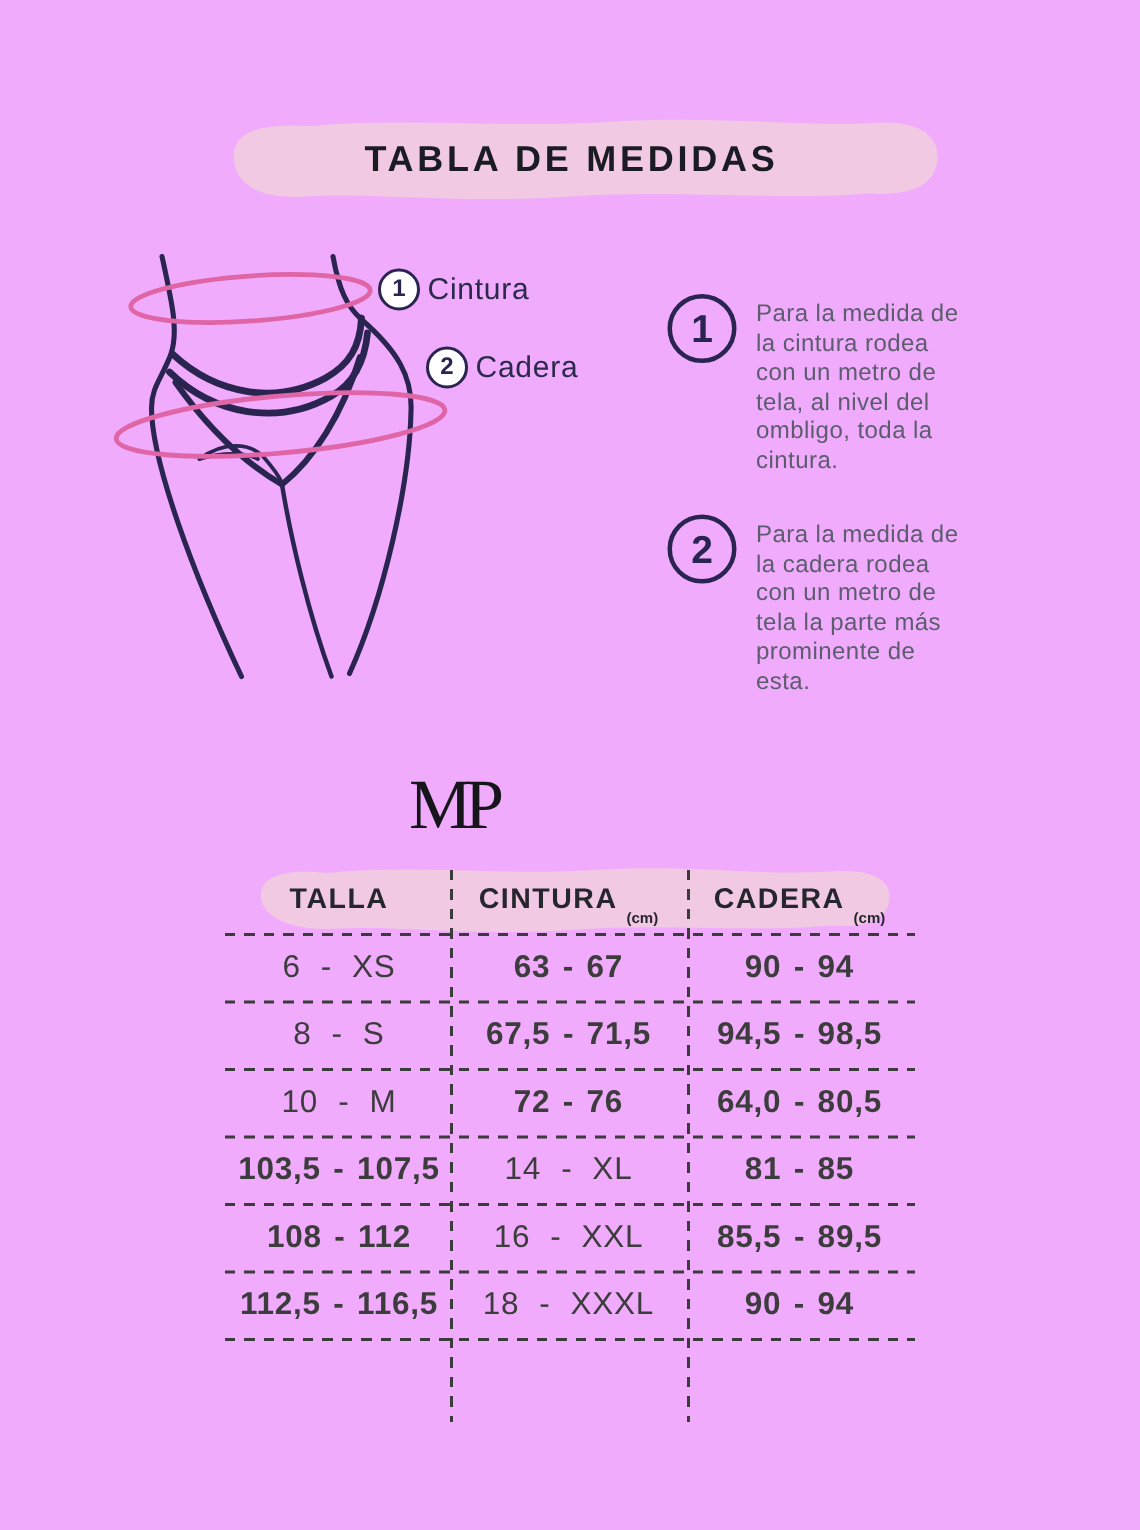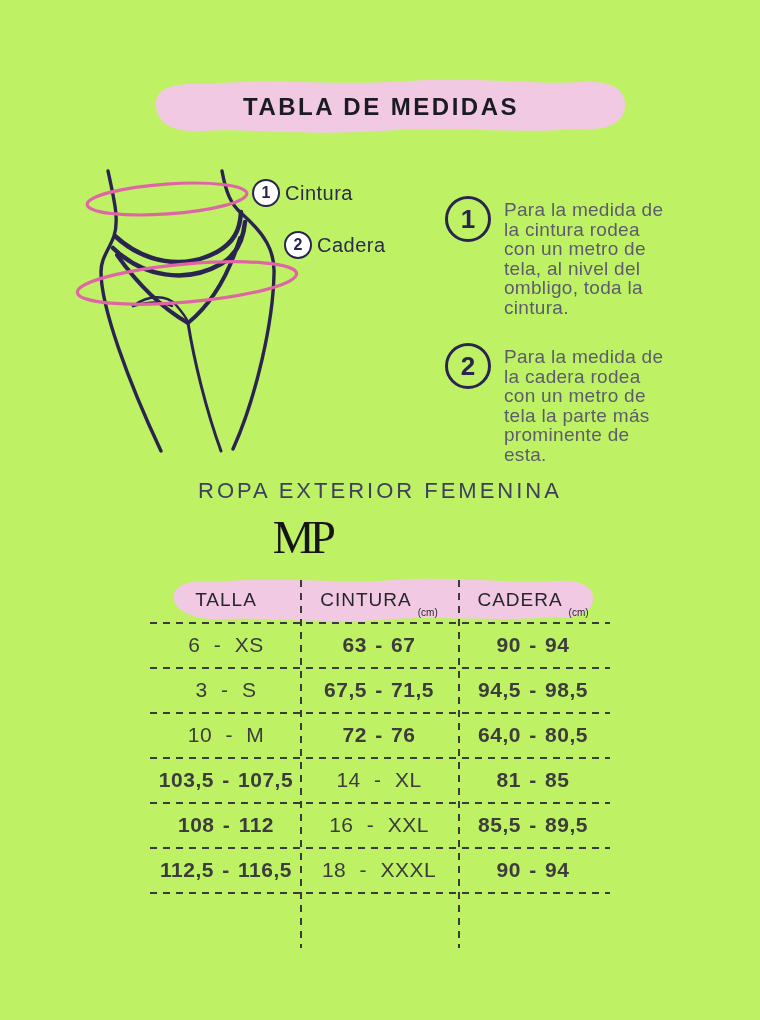--- a/index.html
+++ b/index.html
@@ -1,17 +1,17 @@
 <!DOCTYPE html>
 <html><head>
 <meta charset="utf-8">
 <style>
   html,body{margin:0;padding:0;background:#e8e8e8;}
   .page{
-    position:relative;width:760px;height:1020px;background:#bef264;
+    position:relative;width:760px;height:1020px;background:#f0abfc;
     font-family:"Liberation Sans", sans-serif;overflow:hidden;margin:0 auto;
   }
   
   .banner{position:absolute;left:120px;top:74px;width:522px;height:66px;}
   .banner svg{position:absolute;left:0;top:0;}
   .banner .banner-text{
     position:absolute;left:0;top:2px;width:522px;height:62px;
     display:flex;align-items:center;justify-content:center;
     font-size:24px;font-weight:bold;letter-spacing:2.5px;color:#1b1b24;
   }
@@ -30,21 +30,21 @@
   
   .instructions{position:absolute;left:445px;top:192px;width:260px;}
   .instruction{display:flex;align-items:flex-start;}
   .instruction + .instruction{margin-top:22px;}
   .inst-circle{
     width:40px;height:40px;border:3px solid #2a2450;border-radius:50%;
     display:flex;align-items:center;justify-content:center;
     font-size:26px;font-weight:bold;color:#2a2450;flex:0 0 auto;margin-top:4px;
   }
   .inst-text{
-    margin-left:13px;width:190px;font-size:19px;line-height:19.5px;
+    margin-left:13px;width:190px;font-size:16px;line-height:19.5px;
     color:#5c5c6e;letter-spacing:0.3px;white-space:pre-line;margin-top:8px;
   }
   
   .section-heading{
     position:absolute;left:0;top:478px;width:760px;text-align:center;
     font-size:22px;letter-spacing:3px;color:#3e3e5f;font-weight:500;
   }
   .brand-logo{
     position:absolute;left:0;top:510px;width:604px;text-align:center;
     font-family:"Liberation Serif", serif;font-size:47px;color:#15151a;
@@ -53,21 +53,21 @@
   
   .size-table{position:absolute;left:152px;top:577px;width:456px;height:370px;}
   .header-blob{position:absolute;left:-4px;top:-2px;}
   .table-grid{
     position:absolute;left:0;top:0;width:456px;
     display:grid;grid-template-columns:148px 158px 150px;
     grid-auto-rows:45px;
   }
   .table-grid .hcell{
     height:46px;display:flex;align-items:center;justify-content:center;
-    font-size:19px;font-weight:normal;color:#26262e;letter-spacing:1px;
+    font-size:19px;font-weight:bold;color:#26262e;letter-spacing:1px;
   }
   .hcell .unit{font-size:10px;margin-left:6px;letter-spacing:0;position:relative;top:12px;}
   .table-grid .cell{
     display:flex;align-items:center;justify-content:center;
     font-size:21px;color:#3c3c3c;letter-spacing:0.5px;text-align:center;
   }
   .cell.talla{word-spacing:7px;}
   .cell.num{word-spacing:2px;font-weight:bold;}
   .hline{
     position:absolute;left:-2px;width:460px;height:2px;
@@ -135,21 +135,20 @@
       <span class="inst-circle">2</span>
       <span class="inst-text">Para la medida de
 la cadera rodea
 con un metro de
 tela la parte más
 prominente de
 esta.</span>
     </div>
   </div>
 
-  <div class="section-heading">ROPA EXTERIOR FEMENINA</div>
   <div class="brand-logo">MP</div>
 
   <div class="size-table">
     <svg class="header-blob" width="466" height="50" viewBox="0 0 466 50">
       <path fill="#f2c9e2" d="M 26 24 C 24 10, 40 4, 70 7 C 128 1, 188 9, 248 5 C 308 1, 358 9, 406 6 C 434 4, 446 12, 445 24 C 444 37, 432 44, 406 42 C 352 47, 292 40, 232 45 C 172 49, 112 42, 78 44 C 50 46, 28 38, 26 24 Z"></path>
     </svg>
 
     <div class="table-grid">
       <div class="hcell">
         <span>TALLA</span>
@@ -160,21 +159,21 @@
       </div>
       <div class="hcell">
         <span>CADERA</span>
         <span class="unit">(cm)</span>
       </div>
 
       <div class="cell talla">6 - XS</div>
       <div class="cell num">63 - 67</div>
       <div class="cell num">90 - 94</div>
 
-      <div class="cell talla">3 - S</div>
+      <div class="cell talla">8 - S</div>
       <div class="cell num">67,5 - 71,5</div>
       <div class="cell num">94,5 - 98,5</div>
 
       <div class="cell talla">10 - M</div>
       <div class="cell num">72 - 76</div>
 
       <div class="cell num">64,0 - 80,5</div>
       <div class="cell num">103,5 - 107,5</div>
 
       <div class="cell talla">14 - XL</div>

